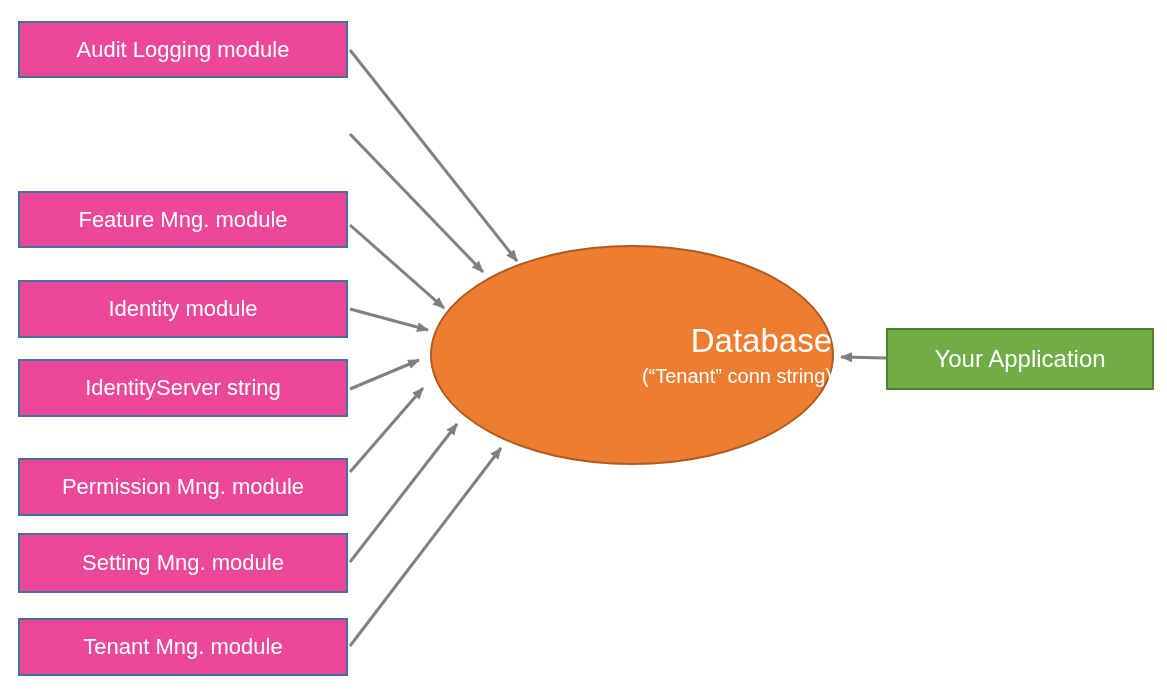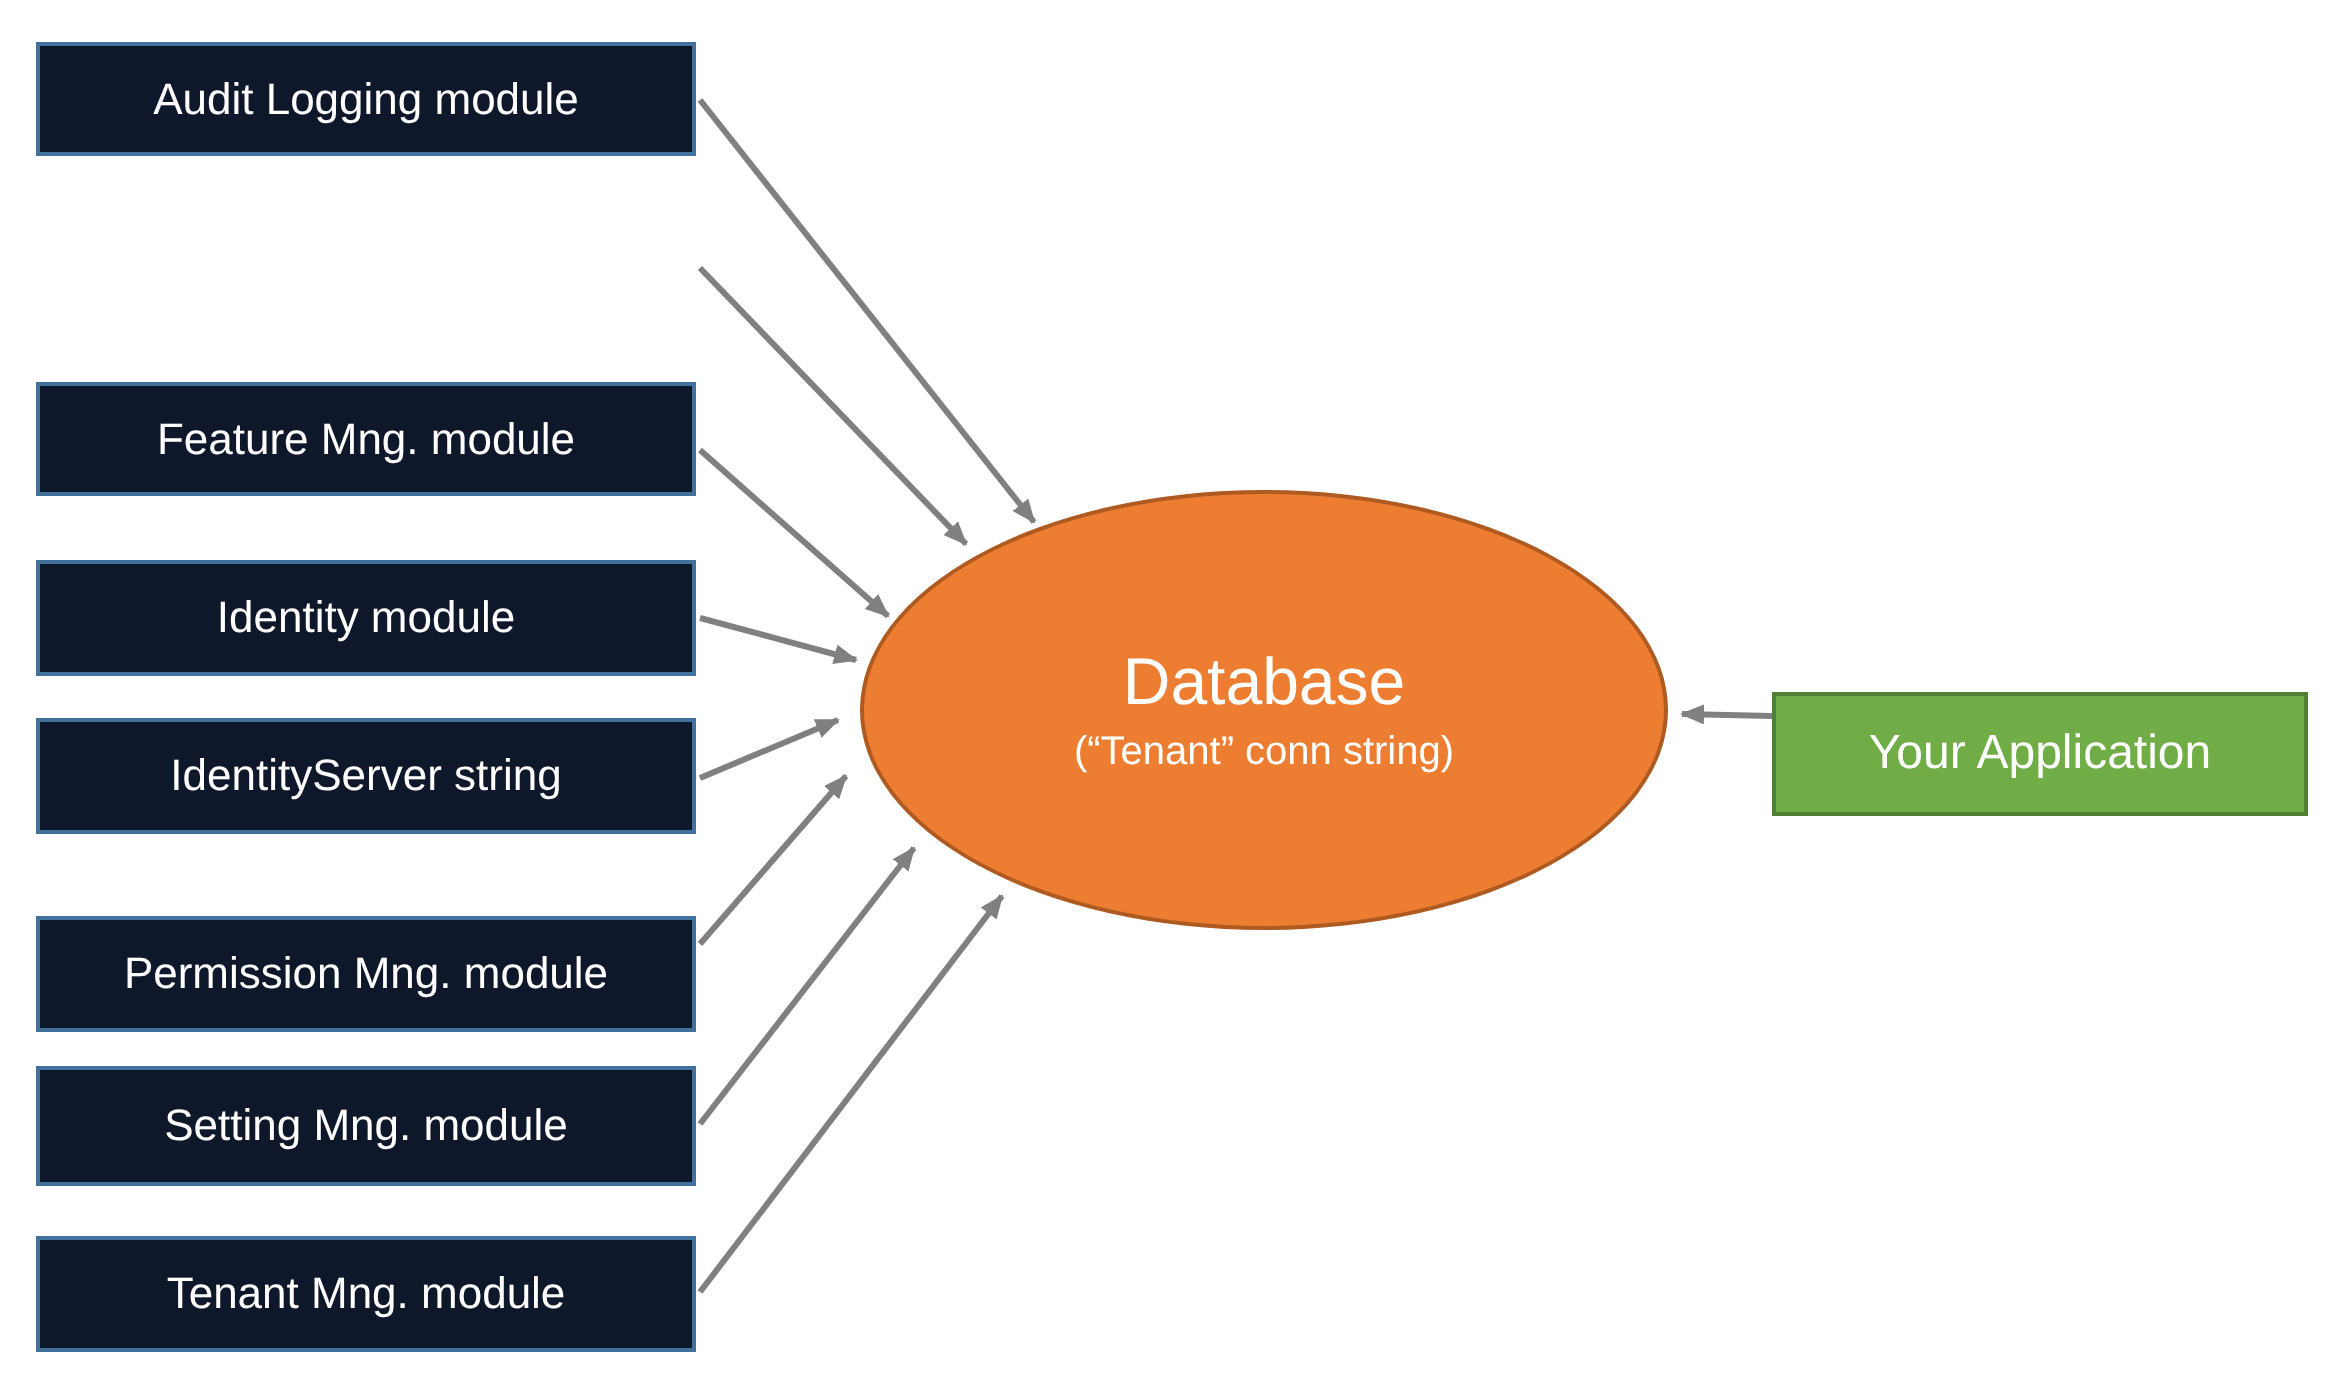--- a/index.html
+++ b/index.html
@@ -19,58 +19,58 @@
     position: absolute;
     top: 0;
     left: 0;
     pointer-events: none;
   }
   .module {
     position: absolute;
     left: 18px;
     width: 330px;
     box-sizing: border-box;
-    background: #0f172a;
+    background: #ec4899;
     border: 2px solid #41719C;
     display: flex;
     align-items: center;
     justify-content: center;
     color: #ffffff;
     font-size: 22px;
     text-align: center;
   }
   .db-ellipse {
     position: absolute;
     left: 430px;
     top: 245px;
     width: 404px;
     height: 220px;
     box-sizing: border-box;
     background: #ED7D31;
     border: 2px solid #AE5A21;
     border-radius: 50%;
     display: flex;
     flex-direction: column;
-    align-items: center;
+    align-items: flex-end;
     justify-content: center;
     color: #ffffff;
     text-align: center;
   }
   .db-title {
     font-size: 33px;
     line-height: 1.15;
   }
   .db-subtitle {
     font-size: 20px;
     margin-top: 6px;
   }
   .app-box {
     position: absolute;
     left: 886px;
-    top: 346px;
+    top: 328px;
     width: 268px;
     height: 62px;
     box-sizing: border-box;
     background: #70AD47;
     border: 2px solid #507E32;
     display: flex;
     align-items: center;
     justify-content: center;
     color: #ffffff;
     font-size: 24px;

